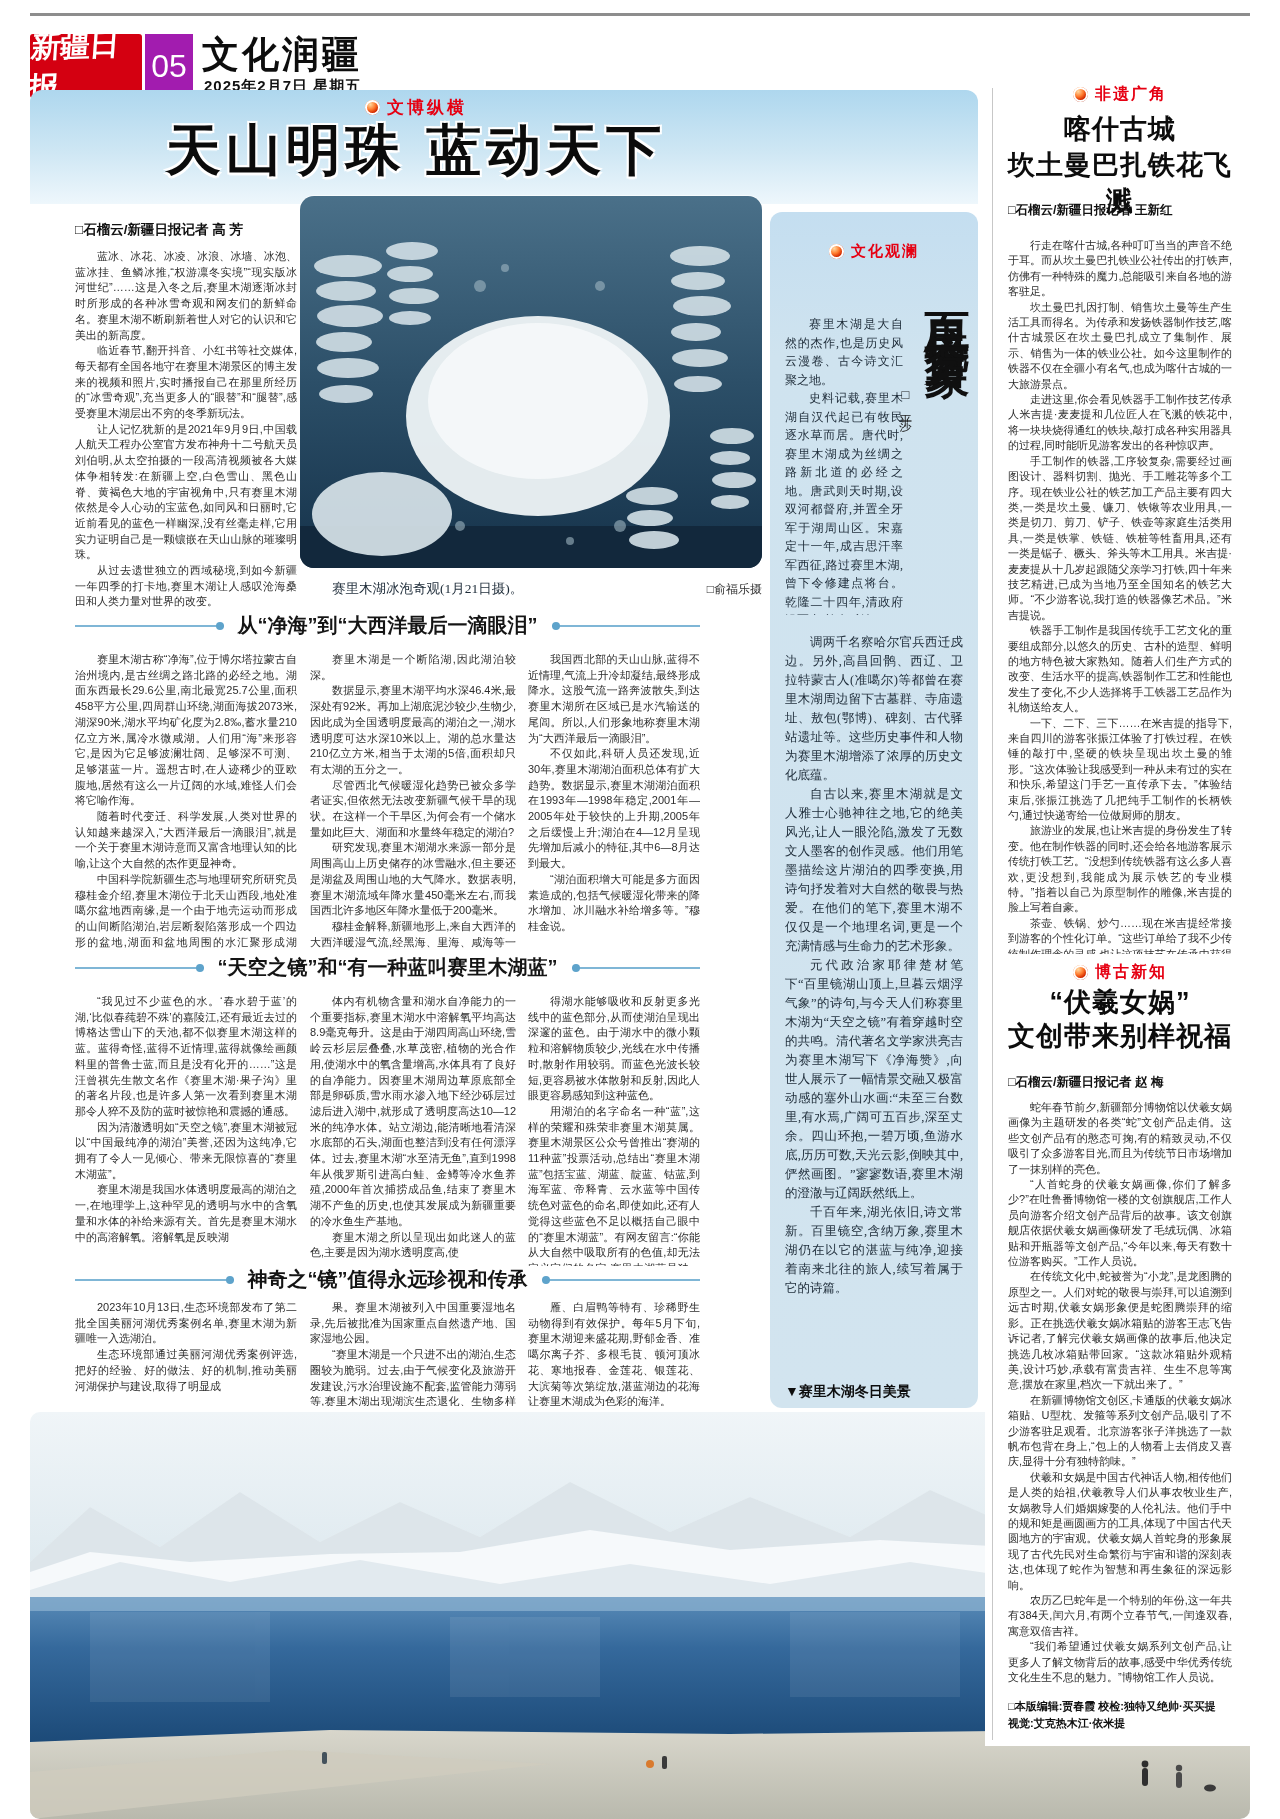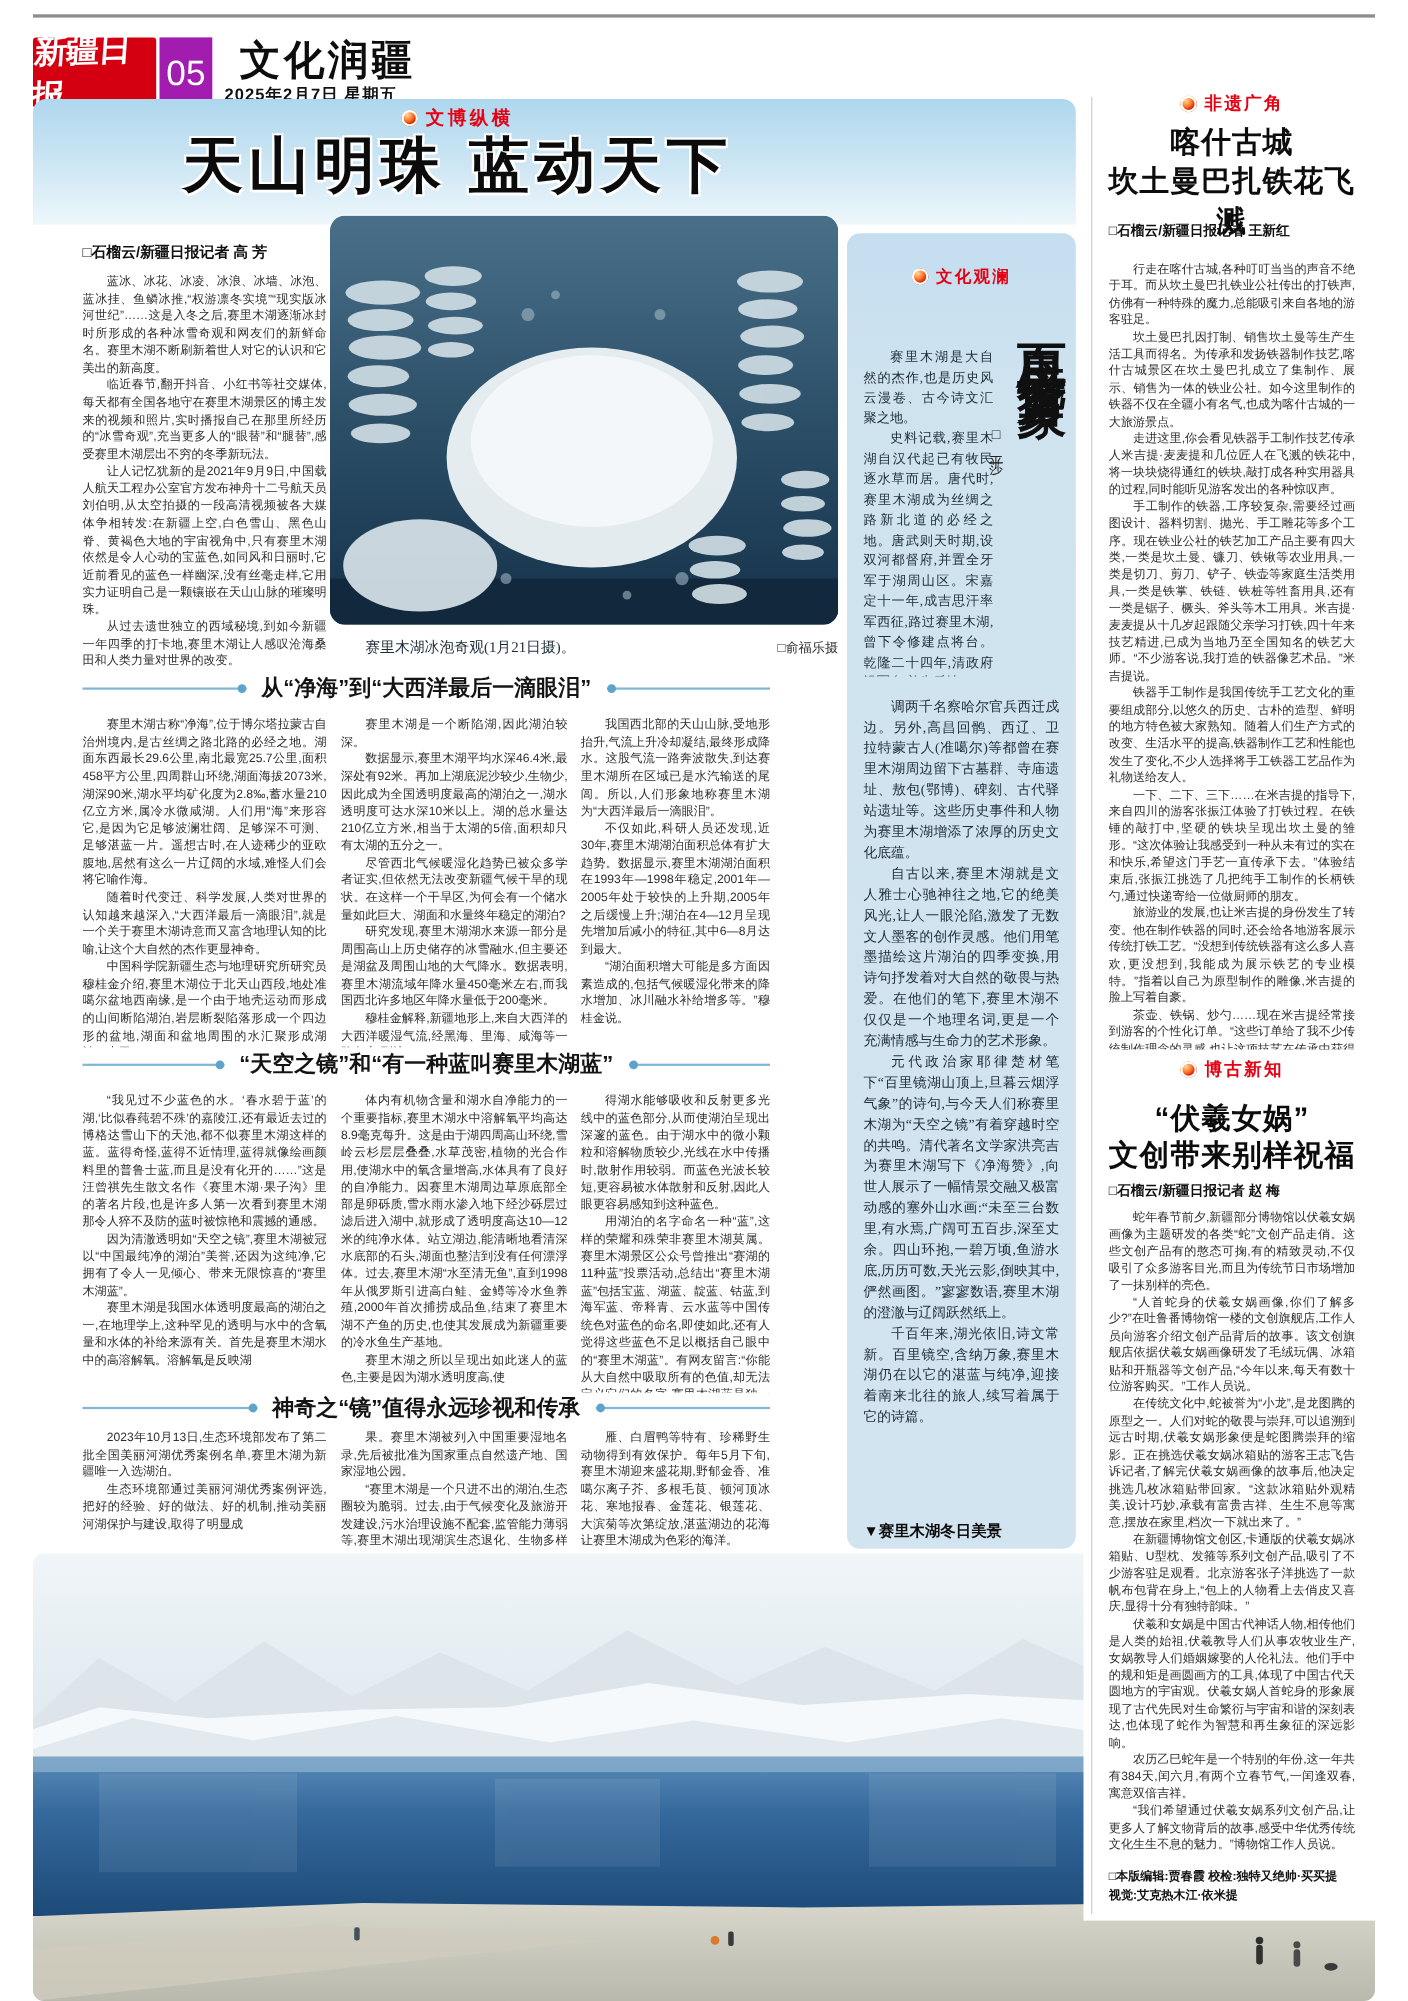--- a/index.html
+++ b/index.html
@@ -6,21 +6,21 @@
   .page{position:relative;width:1280px;height:1819px;background:#ffffff;margin:0 auto;
         font-family:"Liberation Sans",sans-serif;color:#222;overflow:hidden;}
   
   .top-rule{position:absolute;left:30px;top:13px;width:1220px;height:3px;background:#8d8d8d;}
   .mast-red{position:absolute;left:30px;top:34px;width:112px;height:64px;background:#d40011;border-radius:3px;
             display:flex;align-items:center;justify-content:center;}
   .mast-red span{color:#fff;font-family:"Liberation Serif",serif;font-weight:bold;font-size:30px;
             letter-spacing:-1px;transform:skewX(-6deg) rotate(-2deg);}
   .mast-num{position:absolute;left:145px;top:34px;width:48px;height:64px;background:#a21caf;
             display:flex;align-items:center;justify-content:center;color:#fff;font-size:32px;}
-  .mast-sec{position:absolute;left:202px;top:30px;font-size:37px;font-weight:bold;color:#0d0d0d;letter-spacing:3px;margin-left:16px;}
+  .mast-sec{position:absolute;left:202px;top:30px;font-size:37px;font-weight:bold;color:#0d0d0d;letter-spacing:3px;}
   .mast-date{position:absolute;left:204px;top:77px;font-size:15px;color:#111;font-weight:bold;letter-spacing:1px;}
   
   .sky{position:absolute;left:30px;top:90px;width:948px;height:114px;border-radius:12px 12px 0 0;
        background:linear-gradient(180deg,#aed7ee 0%,#cfe7f4 55%,#eef7fc 100%);}
   .badge{display:inline-flex;align-items:center;gap:7px;font-weight:bold;color:#e60012;}
   .badge .dot{width:15px;height:15px;border-radius:50%;
        background:radial-gradient(circle at 35% 30%,#ffd9a0 0%,#ff7b2e 35%,#d42b00 60%,#6e1000 100%);
        box-shadow:0 0 0 2px #fff inset;}
   .badge-main{position:absolute;left:60px;top:96px;width:712px;display:flex;justify-content:center;font-size:17px;letter-spacing:3px;}
   .headline{position:absolute;left:40px;top:114px;width:752px;text-align:center;font-size:55px;font-weight:bold;
@@ -171,21 +171,21 @@
         <p>中国科学院新疆生态与地理研究所研究员穆桂金介绍,赛里木湖位于北天山西段,地处准噶尔盆地西南缘,是一个由于地壳运动而形成的山间断陷湖泊,岩层断裂陷落形成一个四边形的盆地,湖面和盆地周围的水汇聚形成湖泊。由于</p>
       </div>
     <div class="bodycol bcol c2">
         <p>赛里木湖是一个断陷湖,因此湖泊较深。</p>
         <p>数据显示,赛里木湖平均水深46.4米,最深处有92米。再加上湖底泥沙较少,生物少,因此成为全国透明度最高的湖泊之一,湖水透明度可达水深10米以上。湖的总水量达210亿立方米,相当于太湖的5倍,面积却只有太湖的五分之一。</p>
         <p>尽管西北气候暖湿化趋势已被众多学者证实,但依然无法改变新疆气候干旱的现状。在这样一个干旱区,为何会有一个储水量如此巨大、湖面和水量终年稳定的湖泊?</p>
         <p>研究发现,赛里木湖湖水来源一部分是周围高山上历史储存的冰雪融水,但主要还是湖盆及周围山地的大气降水。数据表明,赛里木湖流域年降水量450毫米左右,而我国西北许多地区年降水量低于200毫米。</p>
         <p>穆桂金解释,新疆地形上,来自大西洋的大西洋暖湿气流,经黑海、里海、咸海等一路向东,到达</p>
       </div>
     <div class="bodycol bcol c3">
-        <p>我国西北部的天山山脉,受地形抬升,气流上升冷却凝结,最终形成降水。这股气流一路奔波散失,到达赛里木湖所在区域已是水汽输送的尾闾。所以,人们形象地称赛里木湖为“大西洋最后一滴眼泪”。</p>
+        <p>我国西北部的天山山脉,蓝得不近情理,气流上升冷却凝结,最终形成降水。这股气流一路奔波散失,到达赛里木湖所在区域已是水汽输送的尾闾。所以,人们形象地称赛里木湖为“大西洋最后一滴眼泪”。</p>
         <p>不仅如此,科研人员还发现,近30年,赛里木湖湖泊面积总体有扩大趋势。数据显示,赛里木湖湖泊面积在1993年—1998年稳定,2001年—2005年处于较快的上升期,2005年之后缓慢上升;湖泊在4—12月呈现先增加后减小的特征,其中6—8月达到最大。</p>
         <p>“湖泊面积增大可能是多方面因素造成的,包括气候暖湿化带来的降水增加、冰川融水补给增多等。”穆桂金说。</p>
       </div>
   </div>
 
   <div class="shrow" style="top:954px;">
     <div class="shline l"></div>
     <div class="shtext">“天空之镜”和“有一种蓝叫赛里木湖蓝”</div>
     <div class="shline r"></div>
   </div>
@@ -319,21 +319,21 @@
       <p>茶壶、铁锅、炒勺……现在米吉提经常接到游客的个性化订单。“这些订单给了我不少传统制作理念的灵感,也让这项技艺在传承中获得新生。”他说。</p>
     </div>
 
   <div class="side" style="top:962px;">
     <div class="side-badge">
       <span class="badge">
         <span class="dot"></span>
         <span>博古新知</span>
       </span>
     </div>
-    <div class="side-head" style="margin-top:16px;line-height:34px;">
+    <div class="side-head" style="margin-top:2px;line-height:34px;">
       <div>“伏羲女娲”</div>
       <div>文创带来别样祝福</div>
     </div>
   </div>
   <div class="side side-byline" style="top:1074px;">□石榴云/新疆日报记者 赵 梅</div>
   <div class="side sidecol" style="top:1100px;height:590px;">
       <p>蛇年春节前夕,新疆部分博物馆以伏羲女娲画像为主题研发的各类“蛇”文创产品走俏。这些文创产品有的憨态可掬,有的精致灵动,不仅吸引了众多游客目光,而且为传统节日市场增加了一抹别样的亮色。</p>
       <p>“人首蛇身的伏羲女娲画像,你们了解多少?”在吐鲁番博物馆一楼的文创旗舰店,工作人员向游客介绍文创产品背后的故事。该文创旗舰店依据伏羲女娲画像研发了毛绒玩偶、冰箱贴和开瓶器等文创产品,“今年以来,每天有数十位游客购买。”工作人员说。</p>
       <p>在传统文化中,蛇被誉为“小龙”,是龙图腾的原型之一。人们对蛇的敬畏与崇拜,可以追溯到远古时期,伏羲女娲形象便是蛇图腾崇拜的缩影。正在挑选伏羲女娲冰箱贴的游客王志飞告诉记者,了解完伏羲女娲画像的故事后,他决定挑选几枚冰箱贴带回家。“这款冰箱贴外观精美,设计巧妙,承载有富贵吉祥、生生不息等寓意,摆放在家里,档次一下就出来了。”</p>
       <p>在新疆博物馆文创区,卡通版的伏羲女娲冰箱贴、U型枕、发箍等系列文创产品,吸引了不少游客驻足观看。北京游客张子洋挑选了一款帆布包背在身上,“包上的人物看上去俏皮又喜庆,显得十分有独特韵味。”</p>

